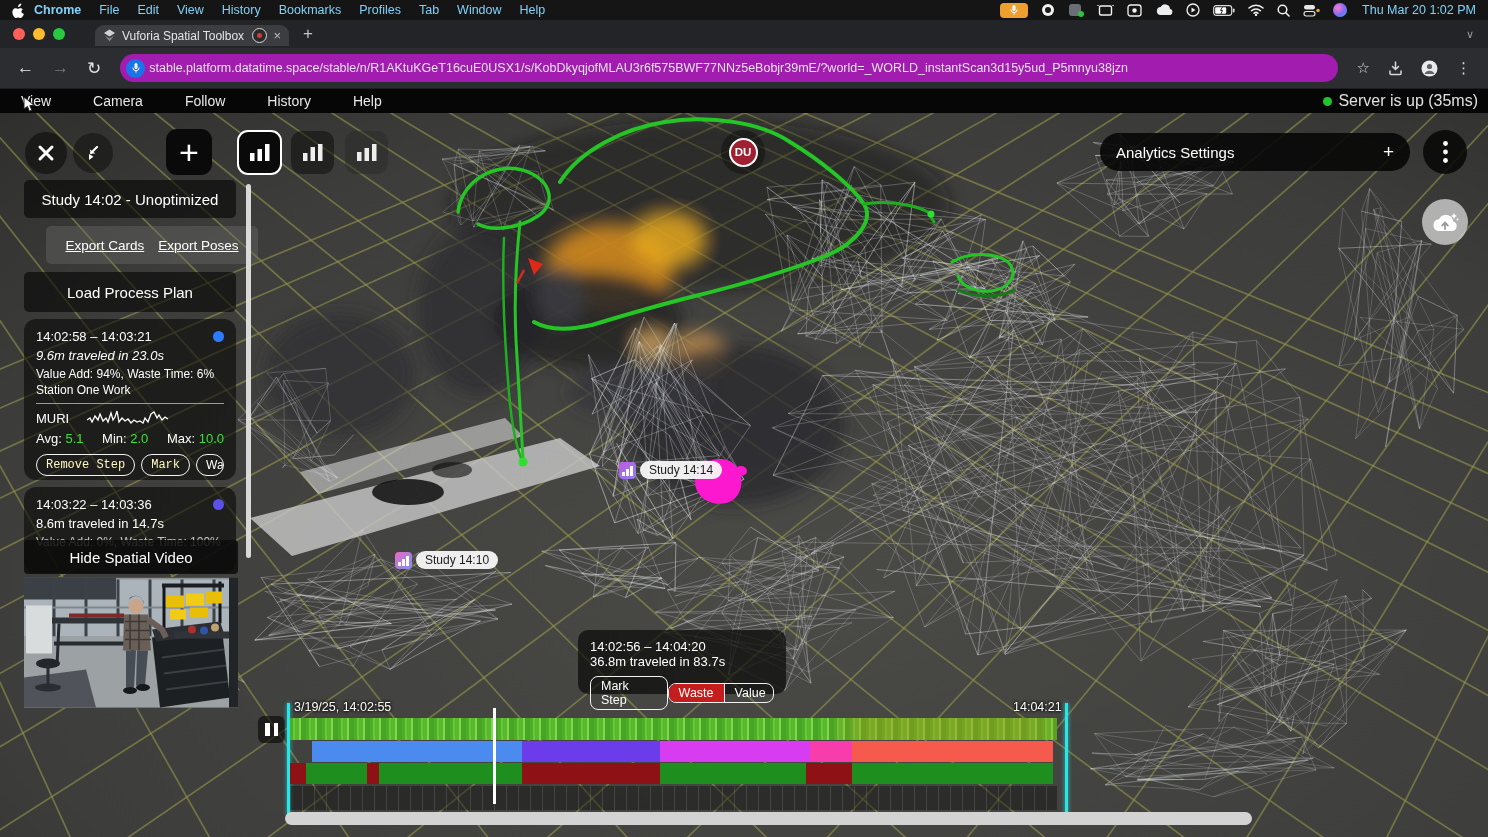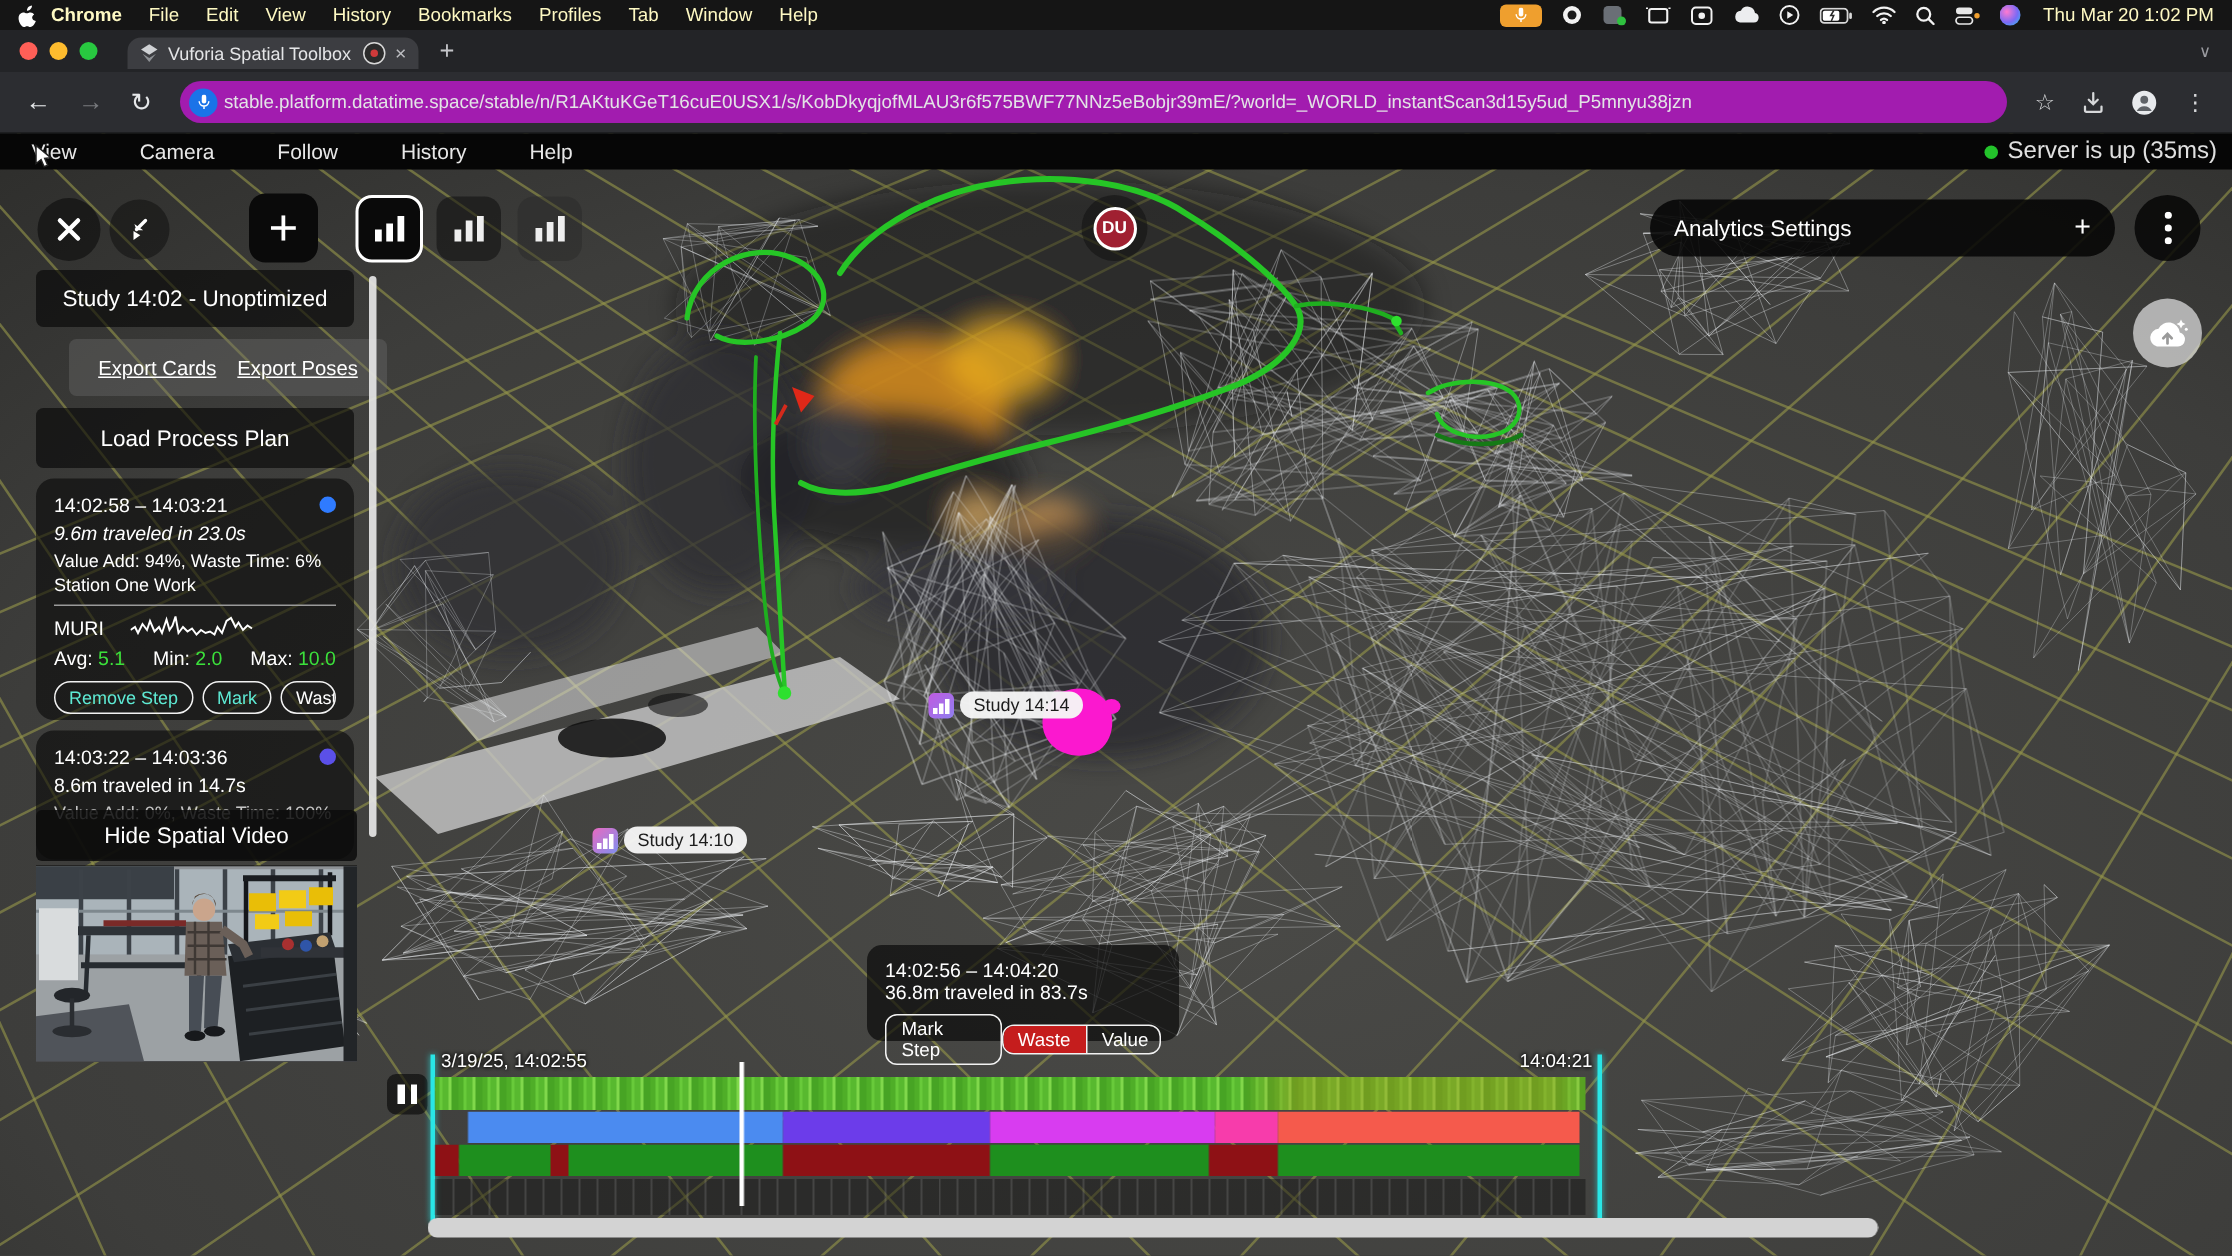--- a/index.html
+++ b/index.html
@@ -1,30 +1,30 @@
 <!DOCTYPE html>
 <html><head>
 <meta charset="utf-8">
 <style>
   html,body{margin:0;padding:0;}
   body{width:1488px;height:837px;overflow:hidden;position:relative;background:#3f3f3d;
        font-family:"Liberation Sans",sans-serif;-webkit-font-smoothing:antialiased;}
   
   #menubar{position:relative;z-index:30;height:20px;background:#151515;display:flex;align-items:center;
-           color:#fef9c3;font-size:12.5px;padding:0 12px;}
+           color:#7dd3fc;font-size:12.5px;padding:0 12px;}
   #menubar .mi{padding:0 9px;}
   #menubar .bold{font-weight:bold;}
   #menubar .right{margin-left:auto;display:flex;align-items:center;gap:13px;}
   #menubar .clock{font-size:12.5px;margin-left:2px;white-space:nowrap;}
   .mic-pill{width:28px;height:15px;border-radius:4px;background:#ef9f2e;display:flex;align-items:center;justify-content:center;}
   #tabbar{position:relative;z-index:30;height:28px;background:#232427;display:flex;align-items:center;}
   .traffic{display:flex;gap:8px;padding-left:13px;}
   .traffic span{width:12px;height:12px;border-radius:50%;display:block;}
   .tl-red{background:#ff5f57}.tl-yel{background:#febc2e}.tl-grn{background:#28c840}
-  #tab{margin-left:20px;width:178px;height:21px;background:#3c3d41;border-radius:9px 9px 0 0;display:flex;
+  #tab{margin-left:30px;width:178px;height:21px;background:#3c3d41;border-radius:9px 9px 0 0;display:flex;
        align-items:center;gap:6px;padding:0 8px;color:#e4e5e7;font-size:12px;position:relative;top:1.5px;}
   #tab .title{flex:1;white-space:nowrap;overflow:hidden;text-overflow:ellipsis;}
   .rec-badge{width:13px;height:13px;border-radius:50%;background:#2b2b2b;border:1.5px solid #d8d8d8;
              display:flex;align-items:center;justify-content:center;flex:none;}
   .rec-badge i{width:5px;height:5px;border-radius:50%;background:#d03a3a;display:block;}
   .gclose{color:#bdbec2;font-size:13px;line-height:1;}
   .newtab{color:#c3c4c8;font-size:17px;margin-left:14px;}
   .tab-chev{margin-left:auto;margin-right:14px;color:#9a9ba0;font-size:11px;}
   #toolbar{position:relative;z-index:30;height:40px;background:#2c2d31;display:flex;align-items:center;padding:0 8px;border-bottom:1px solid #1d1e20;}
   .navbtn{color:#e6e8ea;font-size:17px;padding:0 9px;}
@@ -55,21 +55,21 @@
   .export-row a{color:#fff;text-decoration:underline;}
   .step-card{background:rgba(6,6,6,.58);border-radius:12px;color:#fff;font-size:13px;padding:10px 12px;box-sizing:border-box;overflow:hidden;}
   .step-line{display:flex;align-items:center;justify-content:space-between;margin-bottom:4px;}
   .dot{width:11px;height:11px;border-radius:50%;display:block;}
   .sm{font-size:12px;}
   .divider{border:none;border-top:1px solid #9a9a9a;margin:6px 0 5px;}
   .muri-row{display:flex;align-items:center;gap:18px;margin:2px 0 4px;}
   .stats-row{display:flex;justify-content:space-between;margin-bottom:8px;}
   .gval{color:#3be03b;}
   .card-btns{display:flex;gap:6px;}
-  .cbtn{border:1.5px solid #f2f2f2;border-radius:13px;padding:3px 9px;font-size:12px;color:#5eead4;white-space:nowrap;}
+  .cbtn{border:1.5px solid #f2f2f2;border-radius:13px;padding:3px 9px;font-size:12px;color:#fef9c3;white-space:nowrap;font-family:Liberation Mono, monospace;}
   .cbtn-group{display:flex;border:1.5px solid #f2f2f2;border-radius:13px;overflow:hidden;font-size:12px;}
   .cbtn-group span{padding:3px 9px;}
   .cbtn-group .left{border-right:1.5px solid #f2f2f2;}
   
   #sel-tip{background:rgba(8,8,8,.68);border-radius:10px;color:#fff;font-size:13px;padding:9px 12px 9px;box-sizing:border-box;}
   #sel-tip .btns{display:flex;justify-content:space-between;margin-top:7px;align-items:center;}
   .tipbtn{border:1.5px solid #f2f2f2;border-radius:8px;padding:2px 10px;font-size:12.5px;}
   .wv-group{display:flex;border:1.5px solid #f2f2f2;border-radius:8px;overflow:hidden;font-size:12.5px;}
   .wv-group .w{background:#c51d1d;padding:2px 10px;}
   .wv-group .v{padding:2px 10px;border-left:1.5px solid #f2f2f2;}

